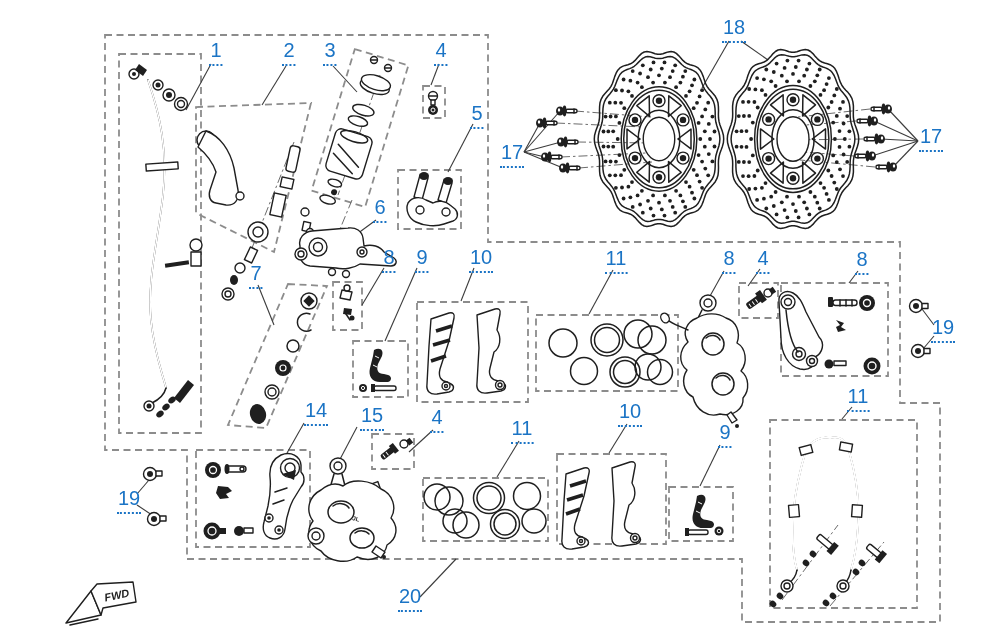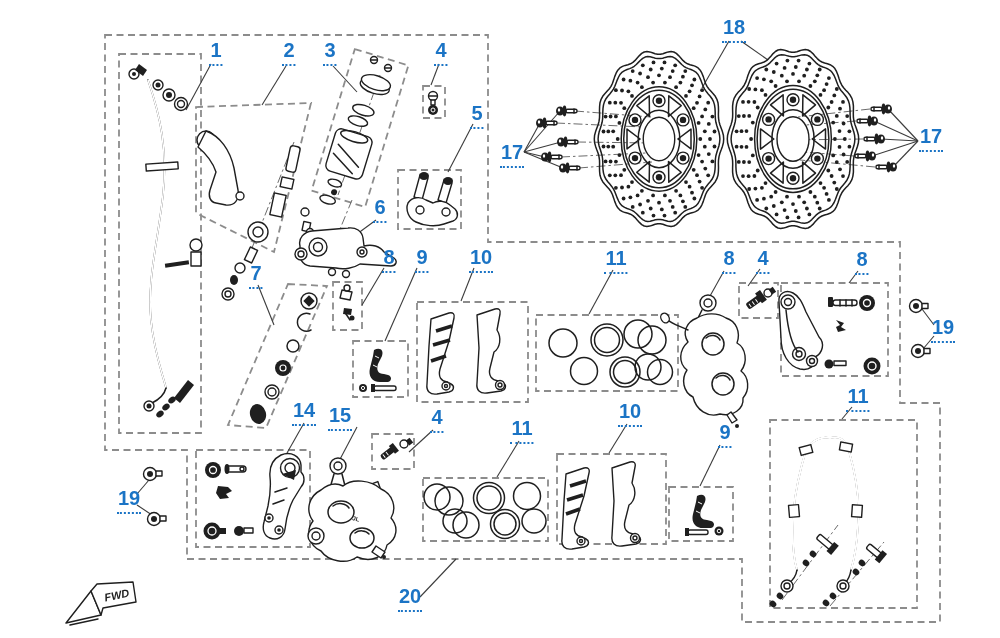--- a/index.html
+++ b/index.html
@@ -10,21 +10,21 @@
          font-family:"Liberation Sans",sans-serif;}
   svg{position:absolute;left:0;top:0;}
   
   .ln{stroke:var(--line);fill:none;stroke-width:1.5;stroke-linecap:round;stroke-linejoin:round;}
   .fw{fill:#fff;stroke:var(--line);stroke-width:1.4;stroke-linejoin:round;}
   .fd{fill:var(--line);stroke:none;}
   .dash{stroke:var(--box);stroke-dasharray:7 4.5;fill:none;stroke-width:1.8;}
   .lead{stroke:#3c3c3c;stroke-width:1.1;fill:none;}
   .cl{stroke:#5a5a5a;stroke-width:.9;stroke-dasharray:9 3 2.5 3;fill:none;}
   .hatch{stroke:var(--line);stroke-width:3.6;fill:none;}
-  .callout{position:absolute;transform:translateX(-50%);font-weight:bold;font-size:20px;
+  .callout{position:absolute;transform:translateX(-50%);font-weight:normal;font-size:20px;
            line-height:1;color:var(--callout);text-align:center;cursor:pointer;user-select:none;}
   .callout .num{border-bottom:2.6px dotted var(--callout);padding:0 1px 3px 1px;}
   .mark{font:bold 6px "Liberation Sans",sans-serif;fill:var(--line);}
   .fwdtxt{font:bold italic 11px "Liberation Sans",sans-serif;fill:var(--line);}
 </style>
 </head>
 <body>
 
 <div class="stage">
 <svg width="1000" height="638" viewBox="0 0 1000 638">
@@ -786,22 +786,22 @@
 <div class="callout" style="left:422px;top:247px"><span class="num">9</span></div>
 <div class="callout" style="left:481px;top:247px"><span class="num">10</span></div>
 <div class="callout" style="left:616px;top:248px"><span class="num">11</span></div>
 <div class="callout" style="left:729px;top:248px"><span class="num">8</span></div>
 <div class="callout" style="left:763px;top:248px"><span class="num">4</span></div>
 <div class="callout" style="left:862px;top:249px"><span class="num">8</span></div>
 <div class="callout" style="left:512px;top:142px"><span class="num">17</span></div>
 <div class="callout" style="left:931px;top:126px"><span class="num">17</span></div>
 <div class="callout" style="left:734px;top:17px"><span class="num">18</span></div>
 <div class="callout" style="left:943px;top:317px"><span class="num">19</span></div>
-<div class="callout" style="left:304px;top:400px"><span class="num">14</span></div>
-<div class="callout" style="left:340px;top:405px"><span class="num">15</span></div>
+<div class="callout" style="left:316px;top:400px"><span class="num">14</span></div>
+<div class="callout" style="left:372px;top:405px"><span class="num">15</span></div>
 <div class="callout" style="left:437px;top:407px"><span class="num">4</span></div>
 <div class="callout" style="left:129px;top:488px"><span class="num">19</span></div>
 <div class="callout" style="left:522px;top:418px"><span class="num">11</span></div>
 <div class="callout" style="left:630px;top:401px"><span class="num">10</span></div>
 <div class="callout" style="left:725px;top:422px"><span class="num">9</span></div>
 <div class="callout" style="left:858px;top:386px"><span class="num">11</span></div>
 <div class="callout" style="left:410px;top:586px"><span class="num">20</span></div>
 </div>
 
 </body></html>

